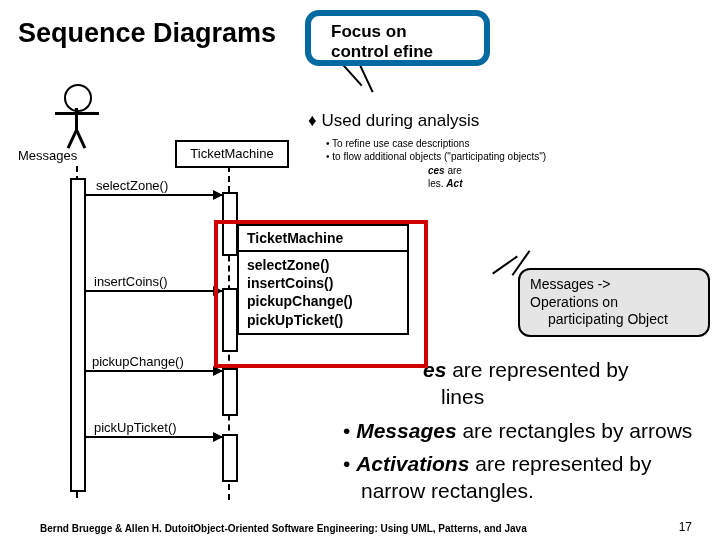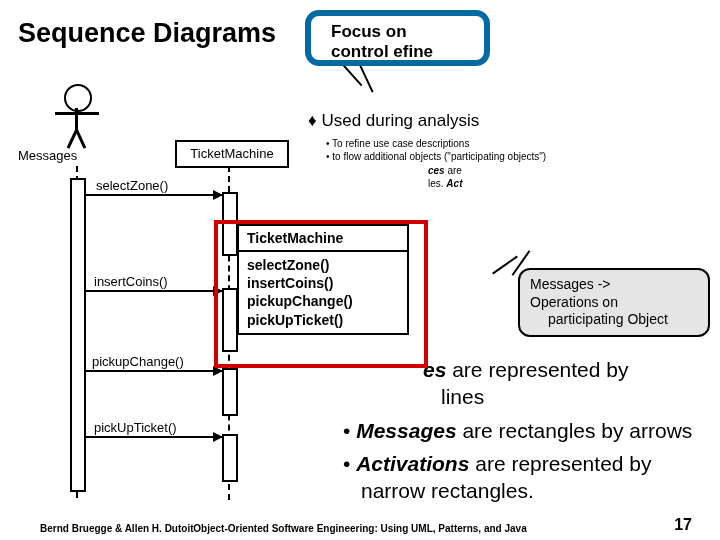--- a/index.html
+++ b/index.html
@@ -250,22 +250,22 @@
     right: 0;
     bottom: 6px;
     text-align: center;
     font-size: 10px;
     font-weight: bold;
   }
   .footer-right {
     position: absolute;
     right: 28px;
     bottom: 6px;
-    font-size: 16px;
-    font-weight: bold;
+    font-size: 12px;
+    font-weight: normal;
   }
 
   .lower-bullets {
     position: absolute;
     left: 343px;
     top: 350px;
     width: 360px;
     font-size: 21px;
     line-height: 1.3;
   }

